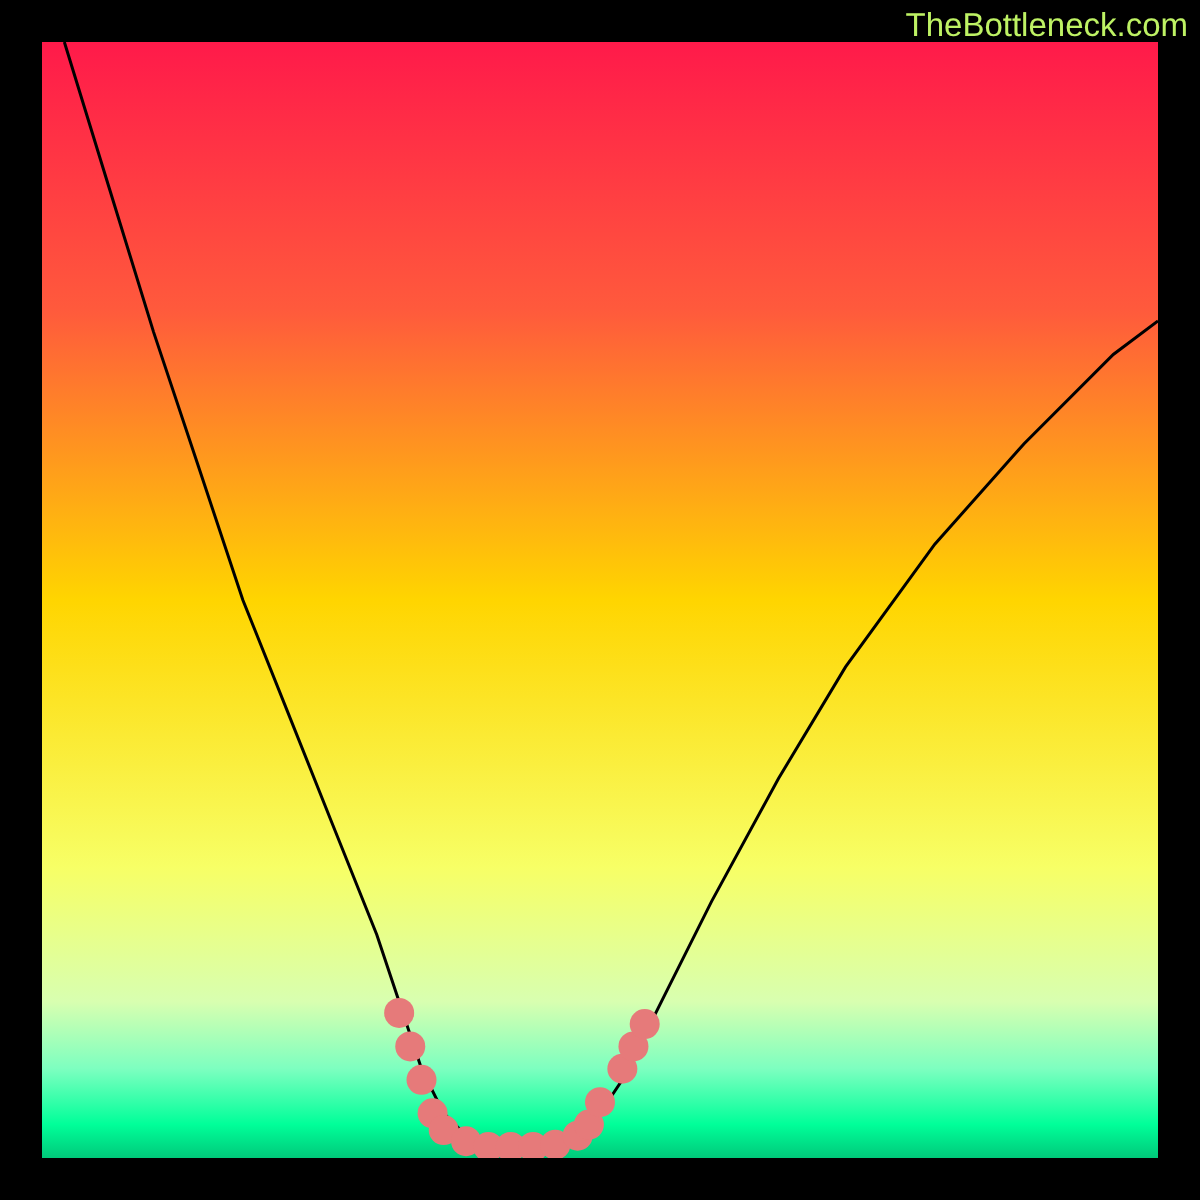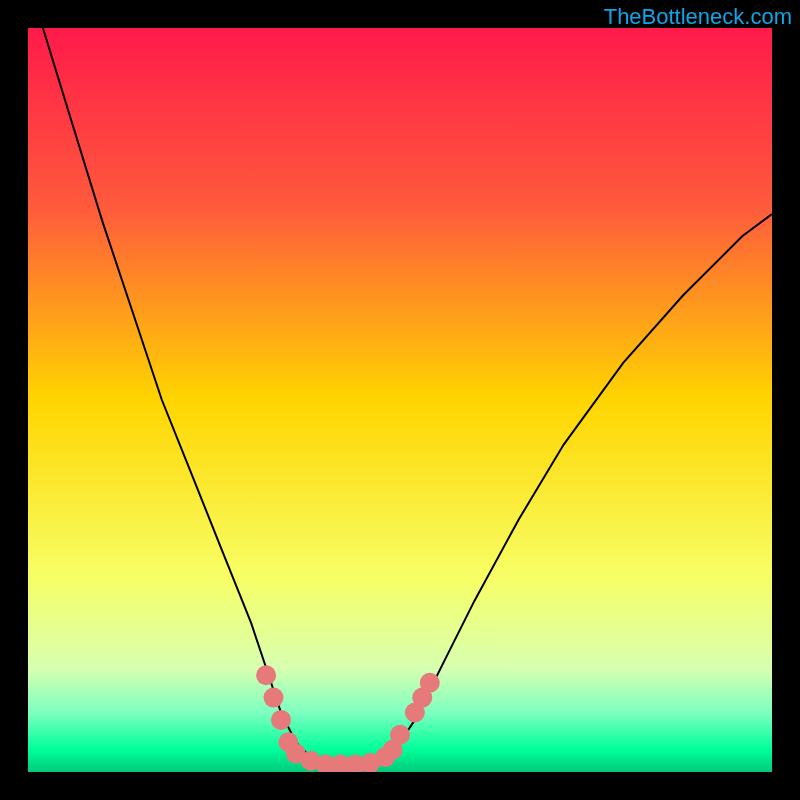--- a/index.html
+++ b/index.html
@@ -16,21 +16,21 @@
     left: 28px;
     top: 28px;
     width: 744px;
     height: 744px;
     overflow: hidden;
   }
   .watermark {
     position: absolute;
     top: 4px;
     right: 8px;
-    color: #0ea5e9;
+    color: #bef264;
     font-size: 22px;
     font-weight: 500;
     z-index: 10;
   }
 </style>
 </head>
 <body>
 
 <div class="watermark">TheBottleneck.com</div>
 

